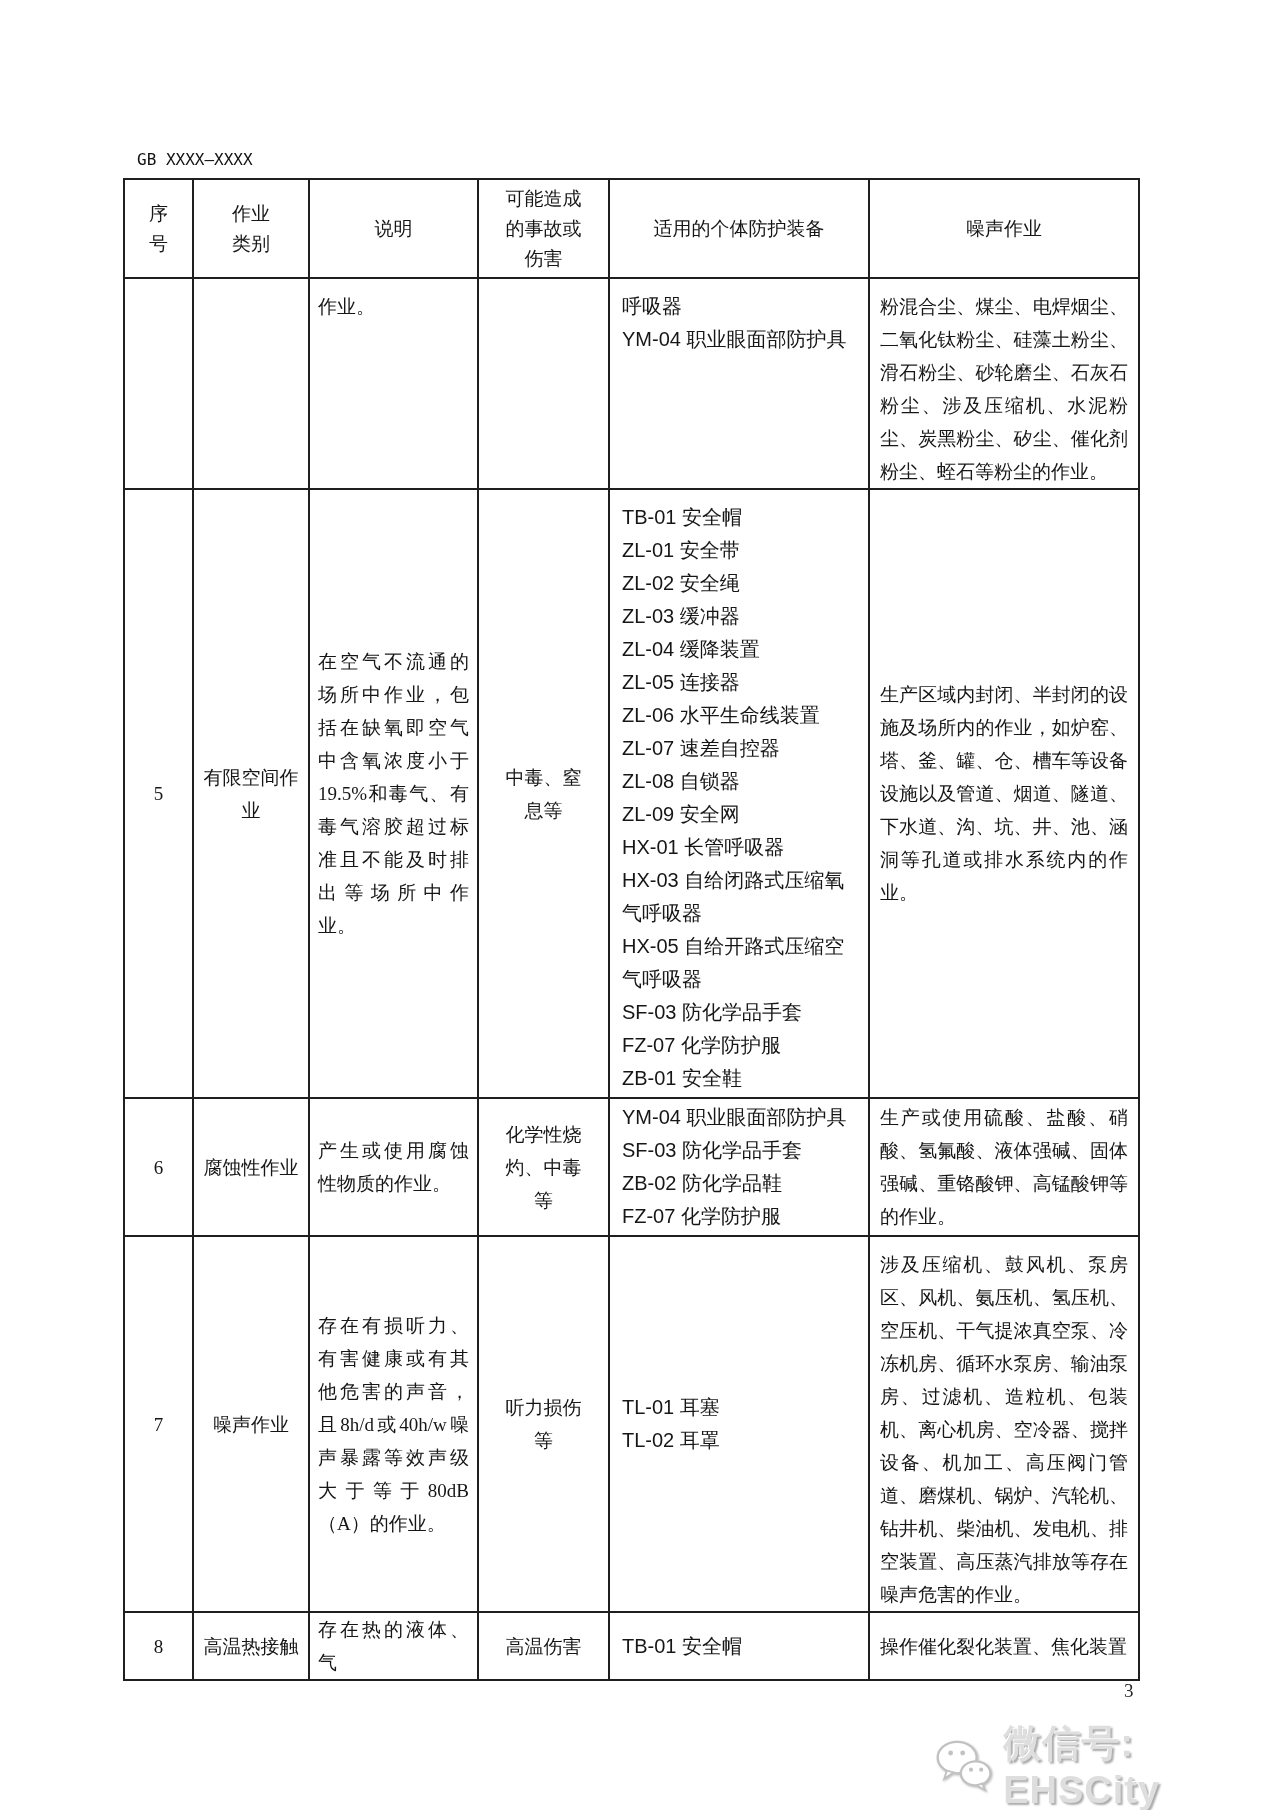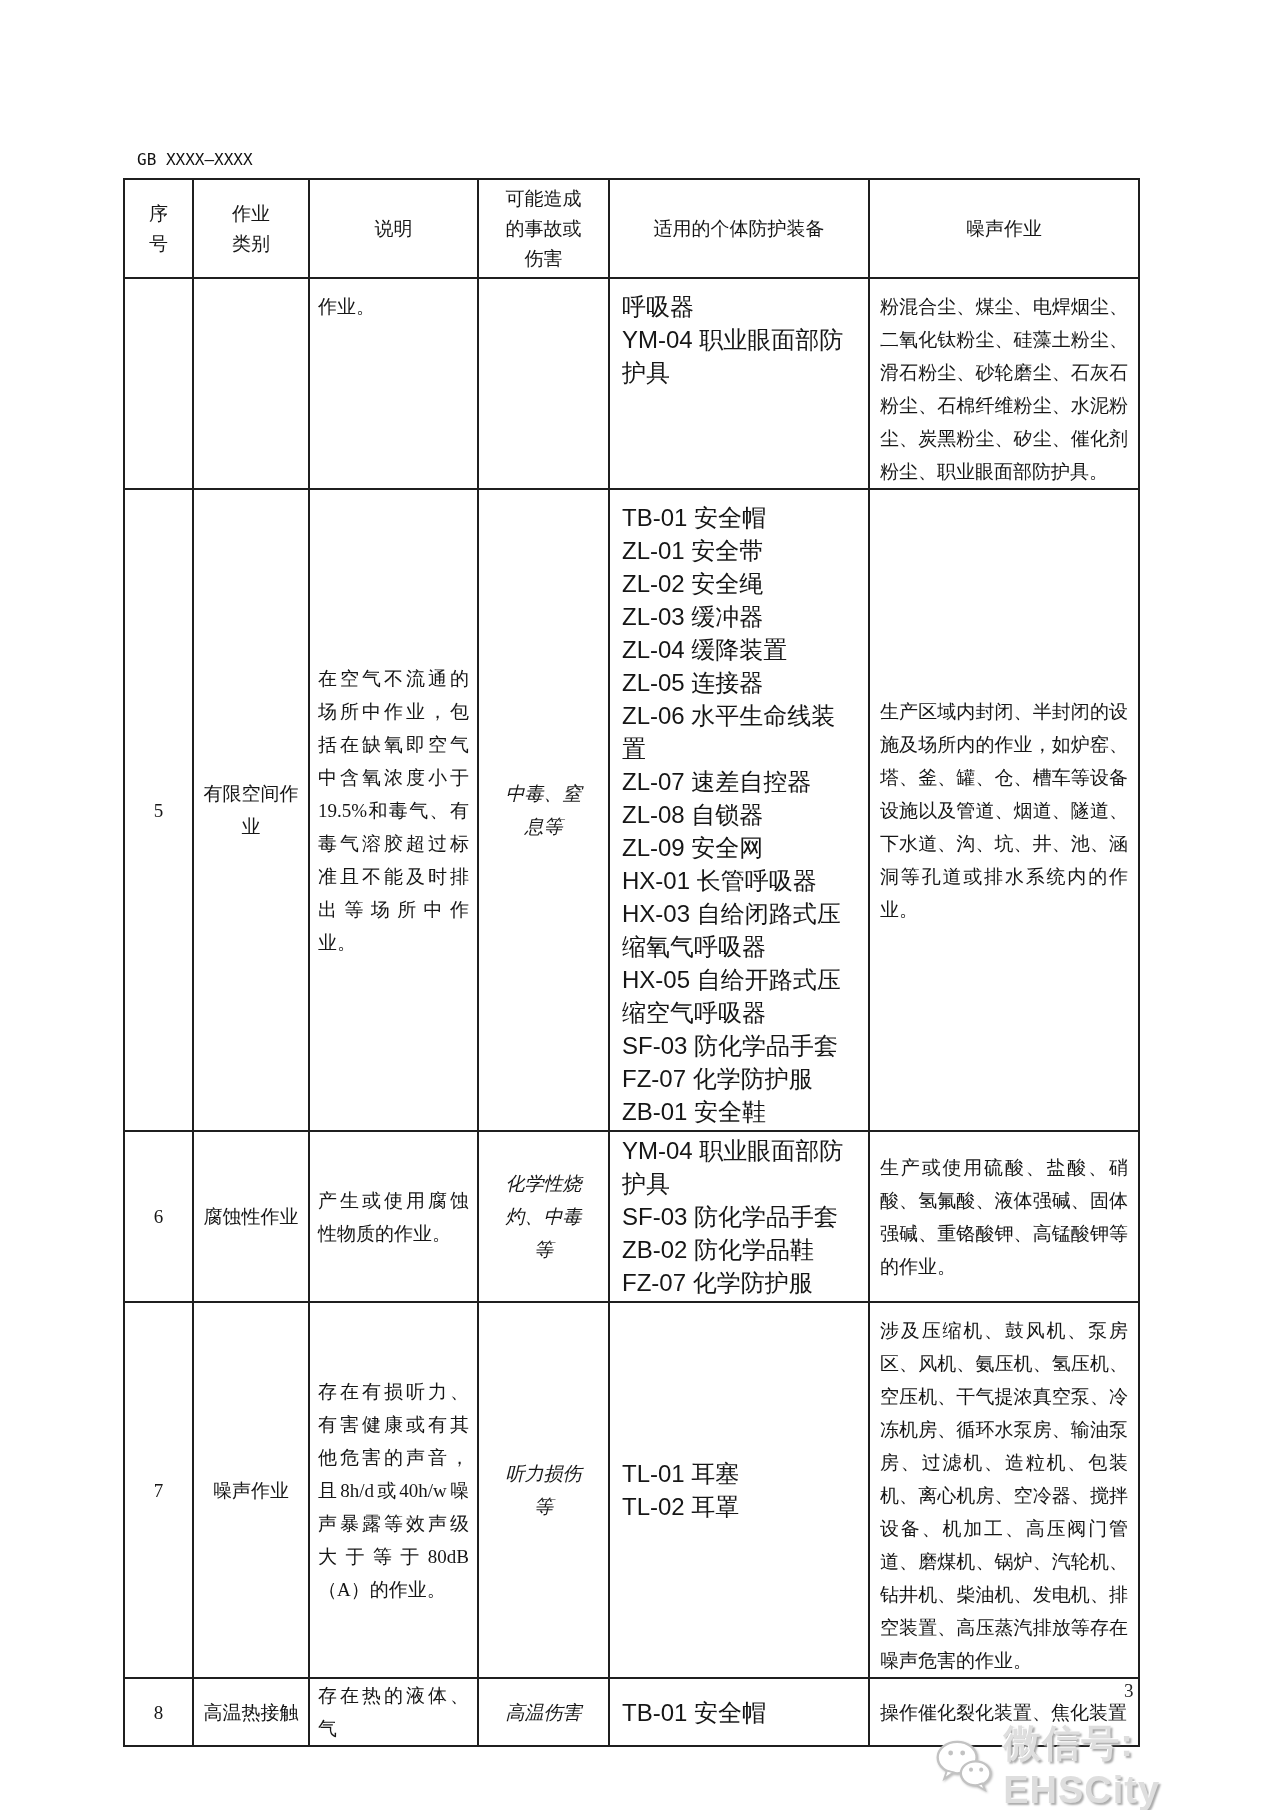--- a/index.html
+++ b/index.html
@@ -16,26 +16,26 @@
   .tbl td{font-size:19px;line-height:33px;}
   tr.hrow{height:99px;}
   tr.r-cont{height:206px;}
   tr.r5{height:603px;}
   tr.r6{height:132px;}
   tr.r7{height:373px;}
   tr.r8{height:34px;}
   .c-no{text-align:center;vertical-align:middle;}
   .c-cat{text-align:center;vertical-align:middle;padding:0 8px;margin-left:48px;}
   .c-desc{text-align:justify;text-justify:inter-ideograph;vertical-align:middle;padding:0 8px;}
-  .c-inj{text-align:center;vertical-align:middle;padding:12px 22px;font-style:italic;}
+  .c-inj{text-align:center;vertical-align:middle;padding:12px 22px;}
   .c-eq{vertical-align:middle;padding:2px 12px;}
   .c-ex{text-align:justify;text-justify:inter-ideograph;vertical-align:middle;padding:0 10px;}
   .v-top{vertical-align:top;}
   .pt6{padding-top:11px;}
-  .eq-line{font-family:"Liberation Sans",sans-serif;font-size:24px;line-height:33px;
+  .eq-line{font-family:"Liberation Sans",sans-serif;font-size:20px;line-height:33px;
         text-align:left;}
   .page-num{position:absolute;left:1124px;top:1680px;font-size:19px;color:#2a2a2a;}
   .watermark{position:absolute;left:934px;top:1718px;display:flex;align-items:center;gap:10px;}
   .wm-text{font-family:"Liberation Sans",sans-serif;font-weight:bold;font-size:38px;
         color:#dedede;letter-spacing:1px;
         text-shadow:-1px -1px 0 #ffffff,2px 2px 2px #ababab;}
   .wm-icon{filter:drop-shadow(1px 1px 1px #bbbbbb);}
 </style>
 </head>
 <body>
@@ -70,21 +70,21 @@
     <tbody>
       <tr class="r-cont">
         <td class="c-no"></td>
         <td class="c-cat"></td>
         <td class="c-desc v-top pt6">作业。</td>
         <td class="c-inj"></td>
         <td class="c-eq v-top pt6">
             <div class="eq-line">呼吸器</div>
             <div class="eq-line">YM-04 职业眼面部防护具</div>
           </td>
-        <td class="c-ex v-top pt6">粉混合尘、煤尘、电焊烟尘、二氧化钛粉尘、硅藻土粉尘、滑石粉尘、砂轮磨尘、石灰石粉尘、石棉纤维粉尘、水泥粉尘、炭黑粉尘、矽尘、催化剂粉尘、职业眼面部防护具。</td>
+        <td class="c-ex v-top pt6">粉混合尘、煤尘、电焊烟尘、二氧化钛粉尘、硅藻土粉尘、滑石粉尘、砂轮磨尘、石灰石粉尘、涉及压缩机、水泥粉尘、炭黑粉尘、矽尘、催化剂粉尘、蛭石等粉尘的作业。</td>
       </tr>
       <tr class="r5">
         <td class="c-no">5</td>
         <td class="c-cat">有限空间作业</td>
         <td class="c-desc">在空气不流通的场所中作业，包括在缺氧即空气中含氧浓度小于19.5%和毒气、有毒气溶胶超过标准且不能及时排出等场所中作业。</td>
         <td class="c-inj">中毒、窒息等</td>
         <td class="c-eq v-top pt6">
             <div class="eq-line">TB-01 安全帽</div>
             <div class="eq-line">ZL-01 安全带</div>
             <div class="eq-line">ZL-02 安全绳</div>

